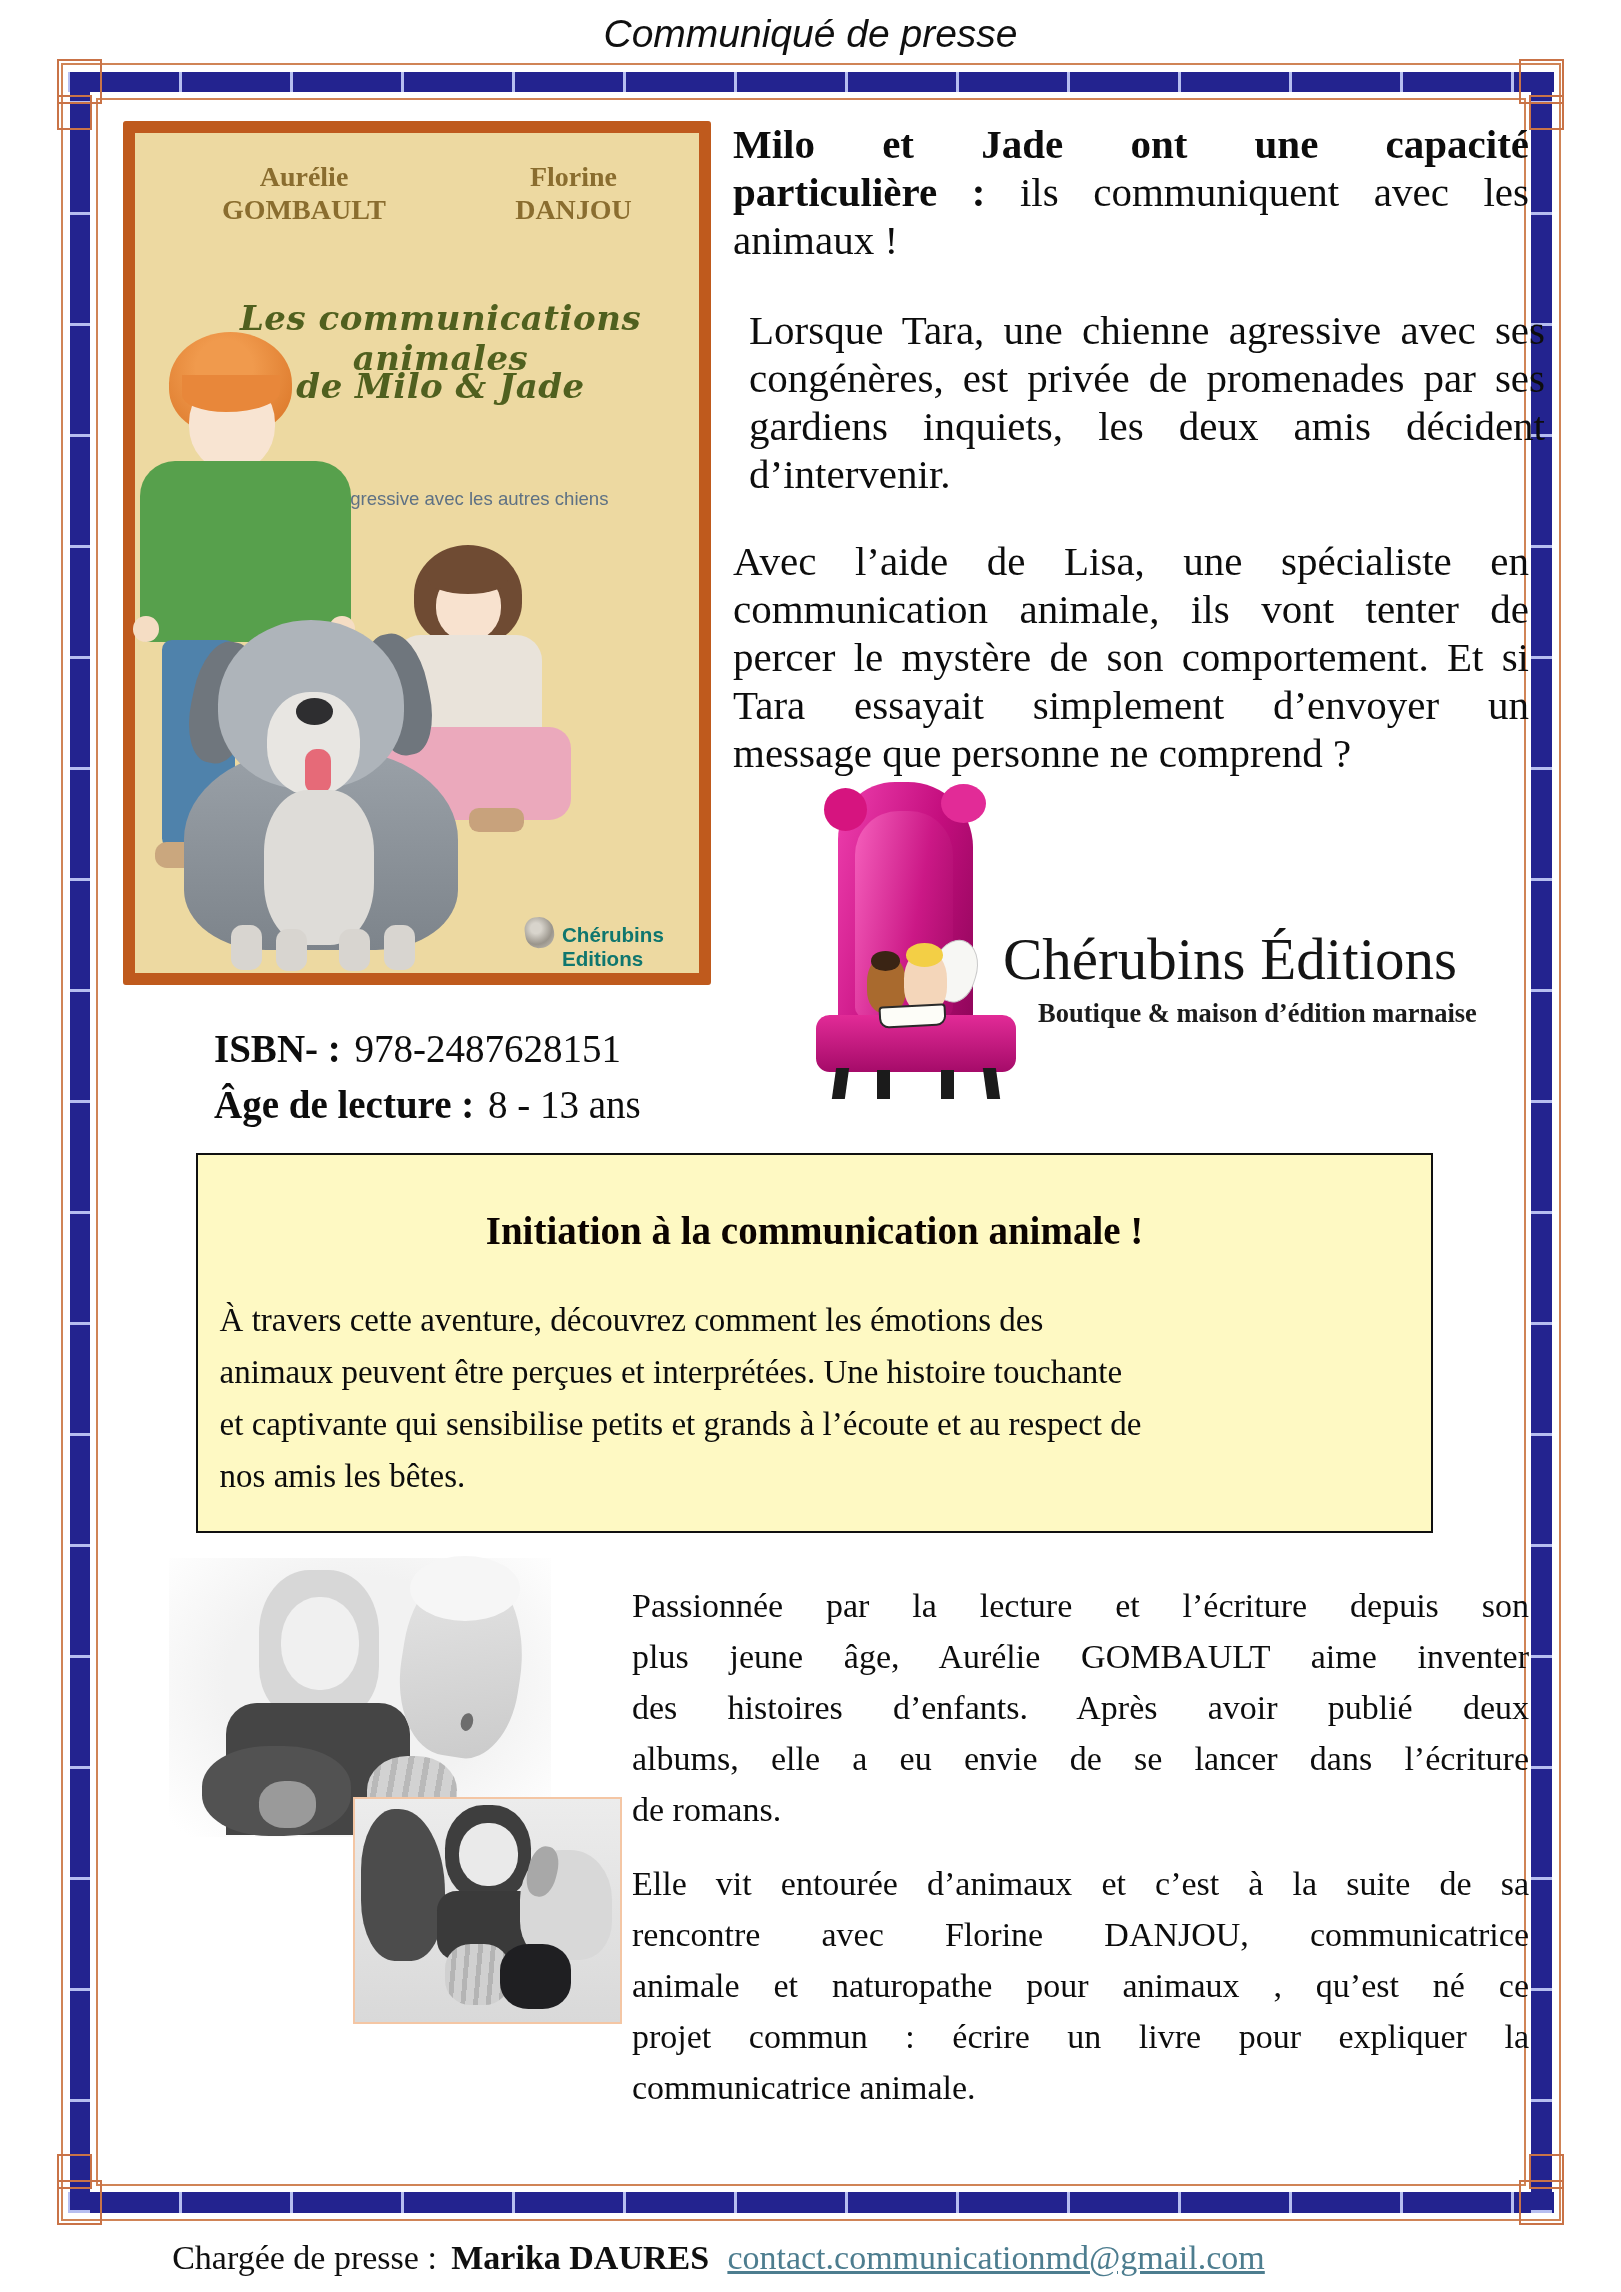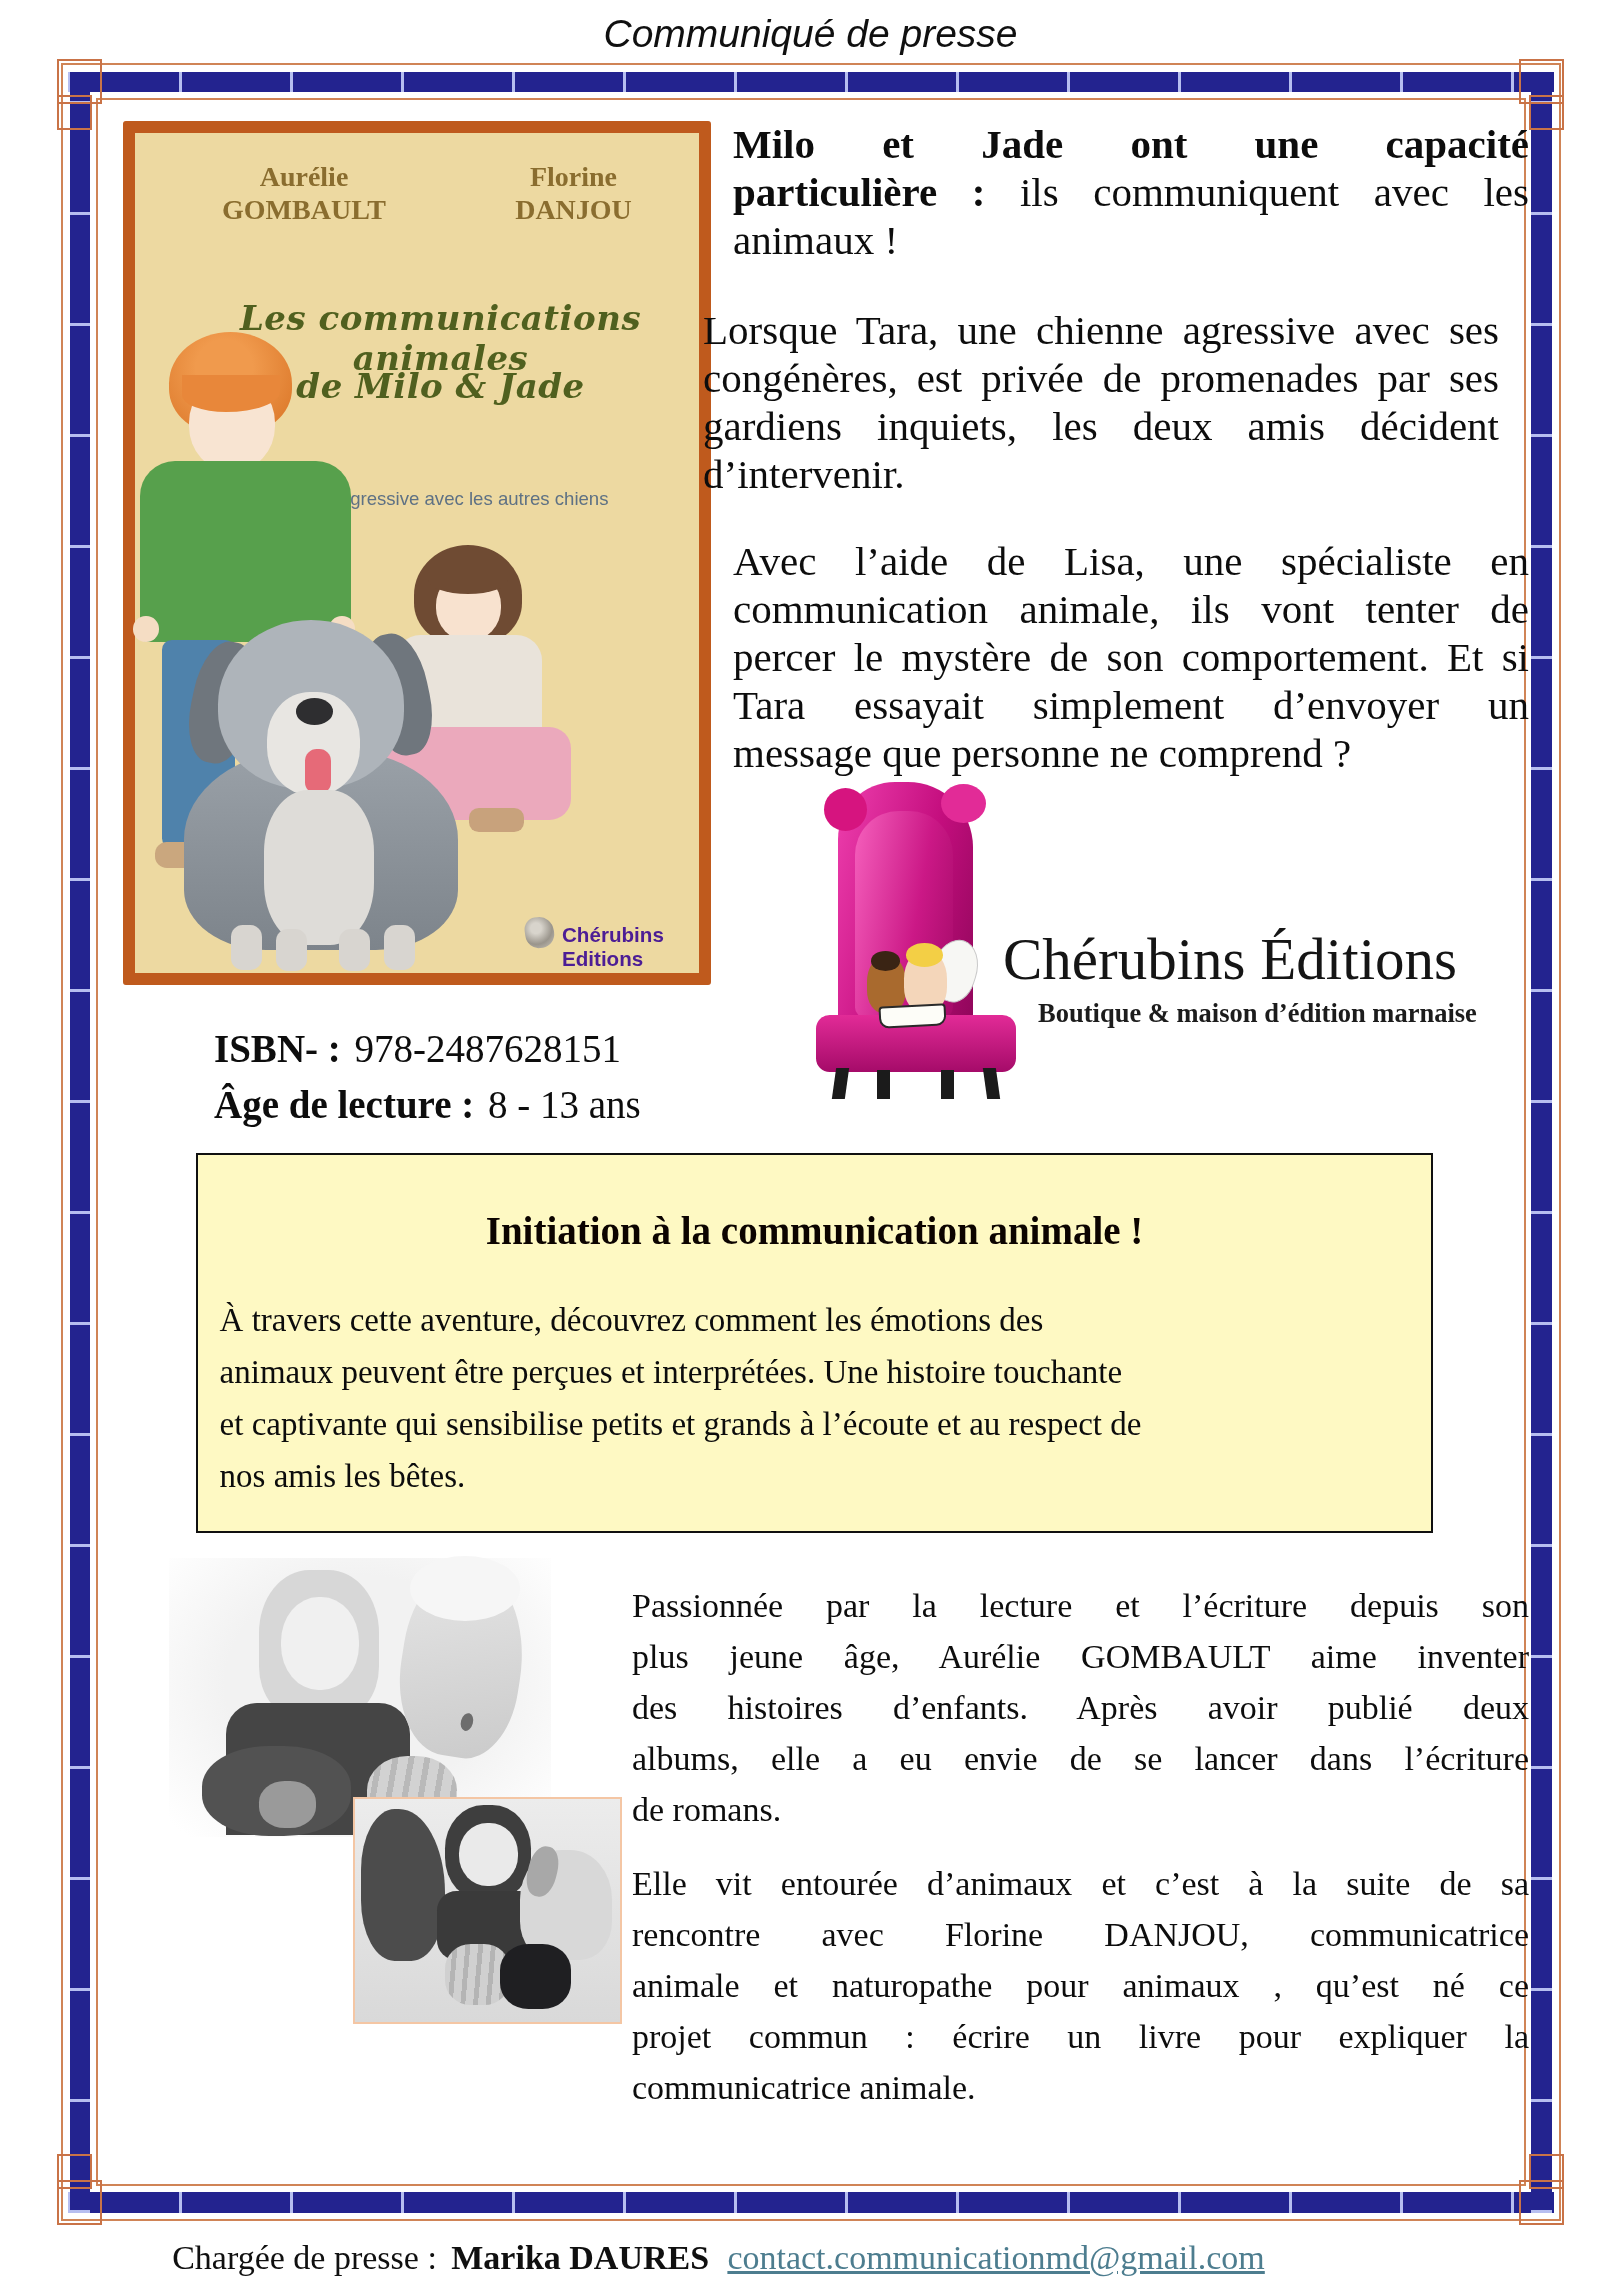--- a/index.html
+++ b/index.html
@@ -35,21 +35,21 @@
          border:12.7px solid #bf5a1d;background:#edd9a1;border-radius:2.9px;}
   .author{position:absolute;text-align:center;color:#8a6d2f;font-weight:bold;
           font-size:28px;line-height:33px;}
   .author.left{left:49px;top:27.4px;width:240px;}
   .author.right{left:338px;top:27.4px;width:201px;}
   .script{position:absolute;left:0;width:563px;text-align:center;color:#50601f;
           font-family:"DejaVu Serif",serif;font-style:italic;font-weight:bold;
           font-size:34px;letter-spacing:0.5px;padding-left:24px;}
   .covsub{position:absolute;left:127px;top:355px;width:353px;text-align:center;
           font-family:"Liberation Sans",sans-serif;font-size:18.6px;color:#5e7184;}
-  .covlogo-txt{position:absolute;left:427px;top:790px;font-weight:bold;font-size:20.6px;color:#4c1d95;
+  .covlogo-txt{position:absolute;left:427px;top:790px;font-weight:bold;font-size:20.6px;color:#0f766e;
                font-family:"Liberation Sans",sans-serif;}
   .covlogo-ic{position:absolute;left:390px;top:784px;width:29px;height:31px;border-radius:40% 50% 45% 45%;
               background:radial-gradient(circle at 40% 35%,#d8d4cc 20%,#9a958c 60%,#c9c4ba 100%);transform:rotate(-8deg);}
   .shape{position:absolute;}
 
   
   .col{position:absolute;font-size:41px;line-height:48px;color:#0d0d0d;}
   .jl{text-align:justify;text-align-last:justify;}
   .ll{text-align:left;}
 
@@ -170,21 +170,21 @@
 
     <div class="covlogo-ic"></div>
     <div class="covlogo-txt">Chérubins Editions</div>
   </div>
 
   <div class="col" style="left:733px;top:120px;width:796px;">
     <div class="jl"><b>Milo et Jade ont une capacité</b></div>
     <div class="jl"><b>particulière :</b><span> ils communiquent avec les</span></div>
     <div class="ll">animaux !</div>
   </div>
-  <div class="col" style="left:703px;top:306px;width:796px;">
+  <div class="col" style="left:749px;top:306px;width:796px;">
     <div class="jl">Lorsque Tara, une chienne agressive avec ses</div>
     <div class="jl">congénères, est privée de promenades par ses</div>
     <div class="jl">gardiens inquiets, les deux amis décident</div>
     <div class="ll">d’intervenir.</div>
   </div>
   <div class="col" style="left:733px;top:537px;width:796px;">
     <div class="jl">Avec l’aide de Lisa, une spécialiste en</div>
     <div class="jl">communication animale, ils vont tenter de</div>
     <div class="jl">percer le mystère de son comportement. Et si</div>
     <div class="jl">Tara essayait simplement d’envoyer un</div>

